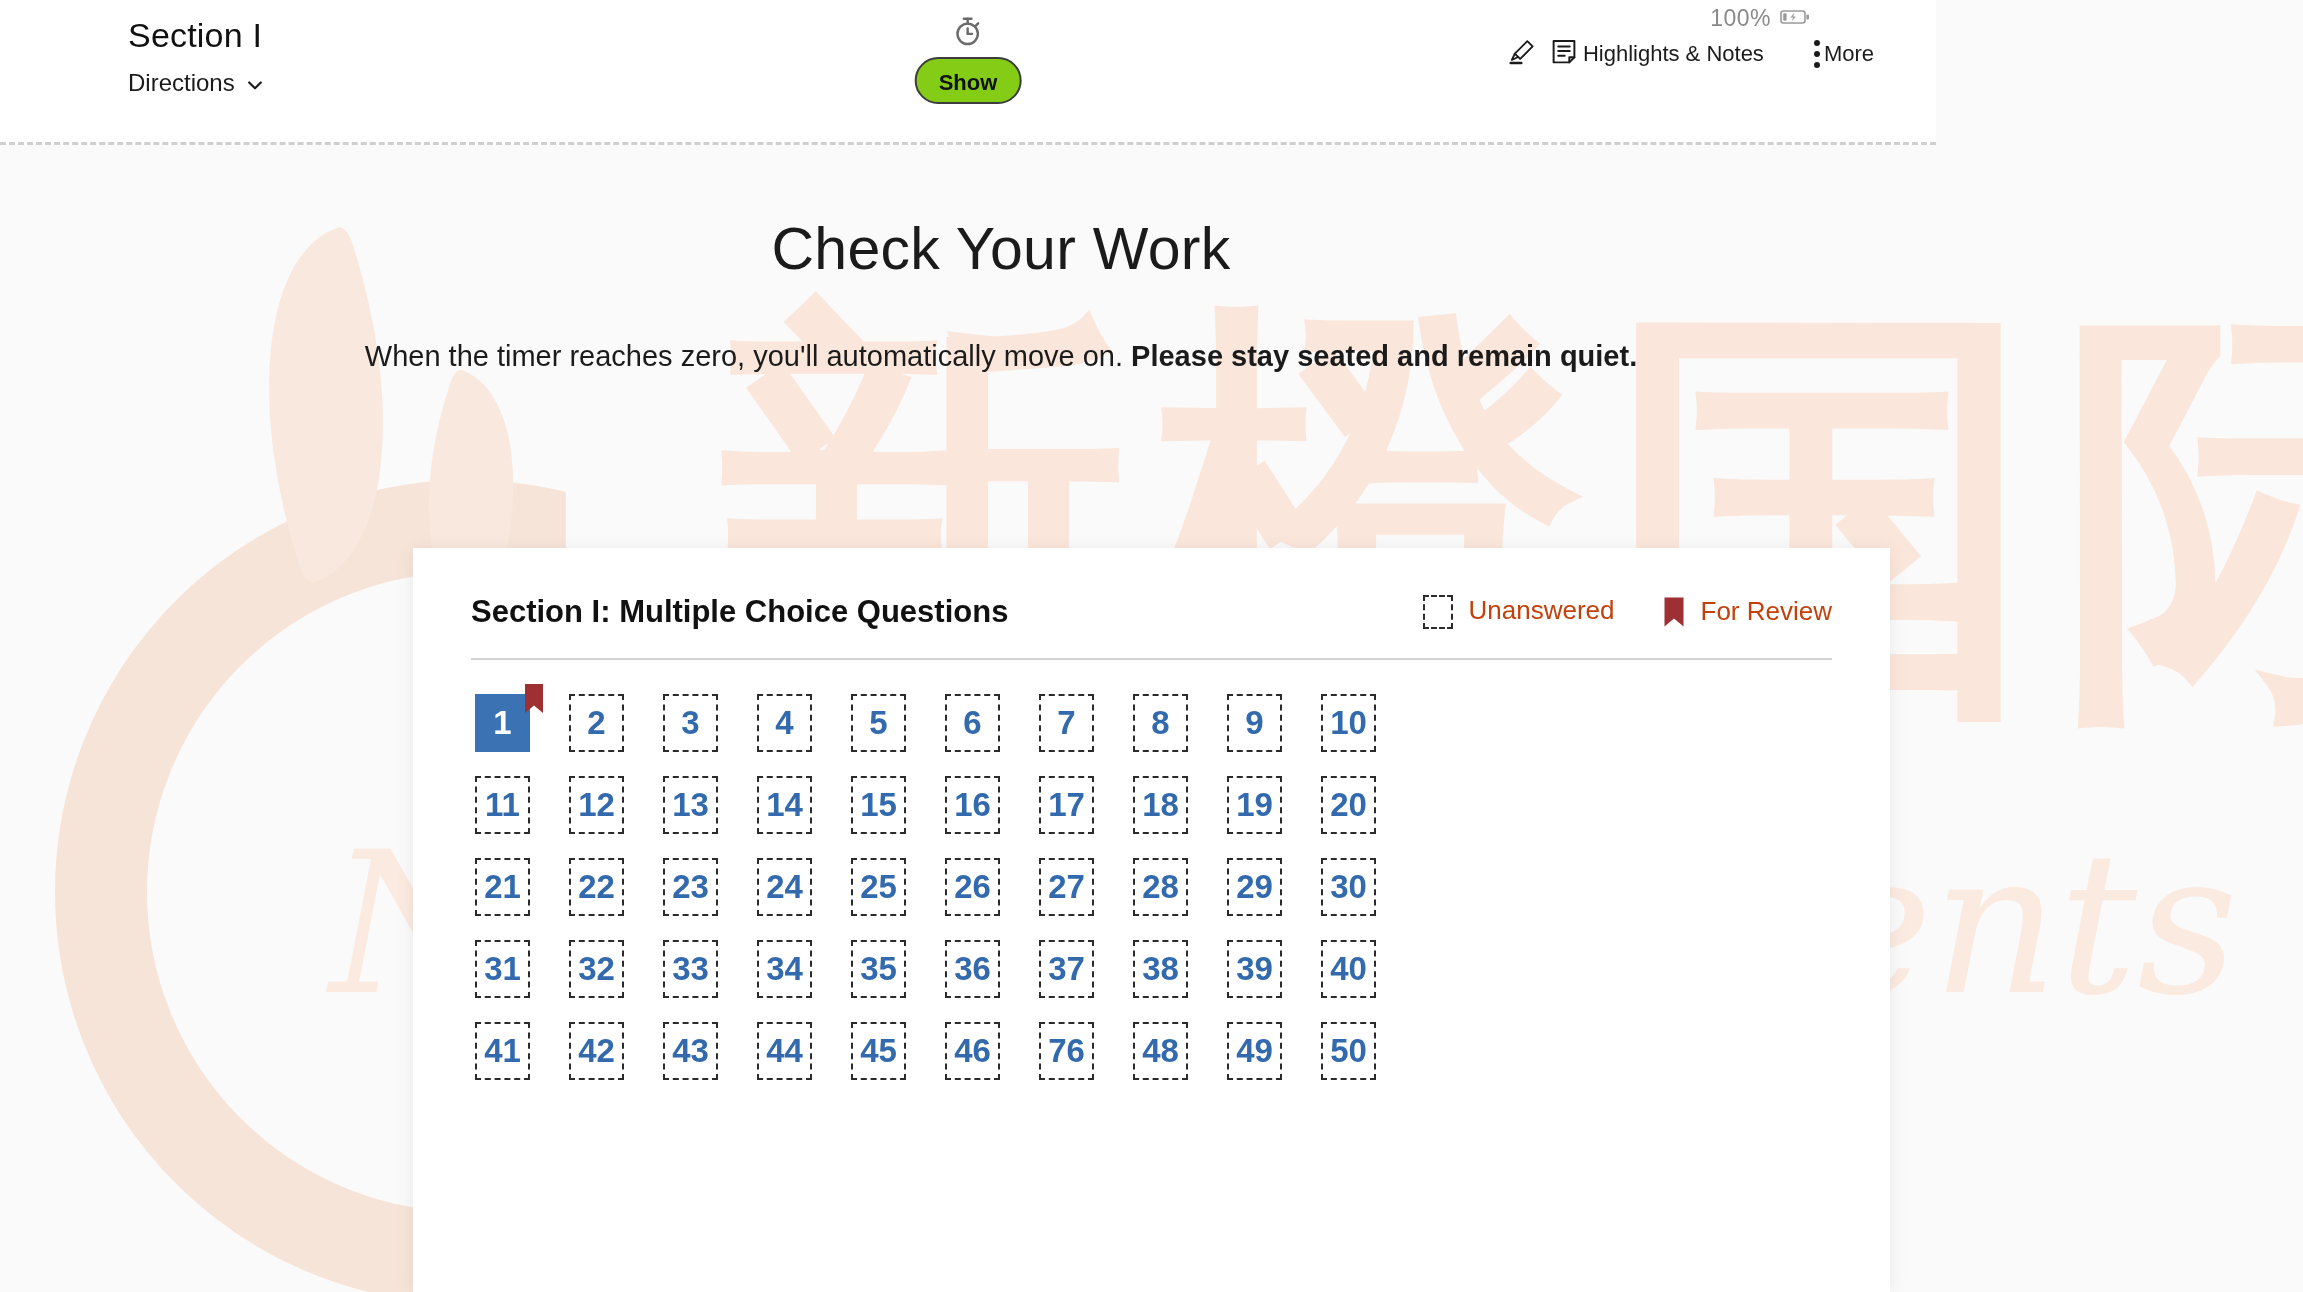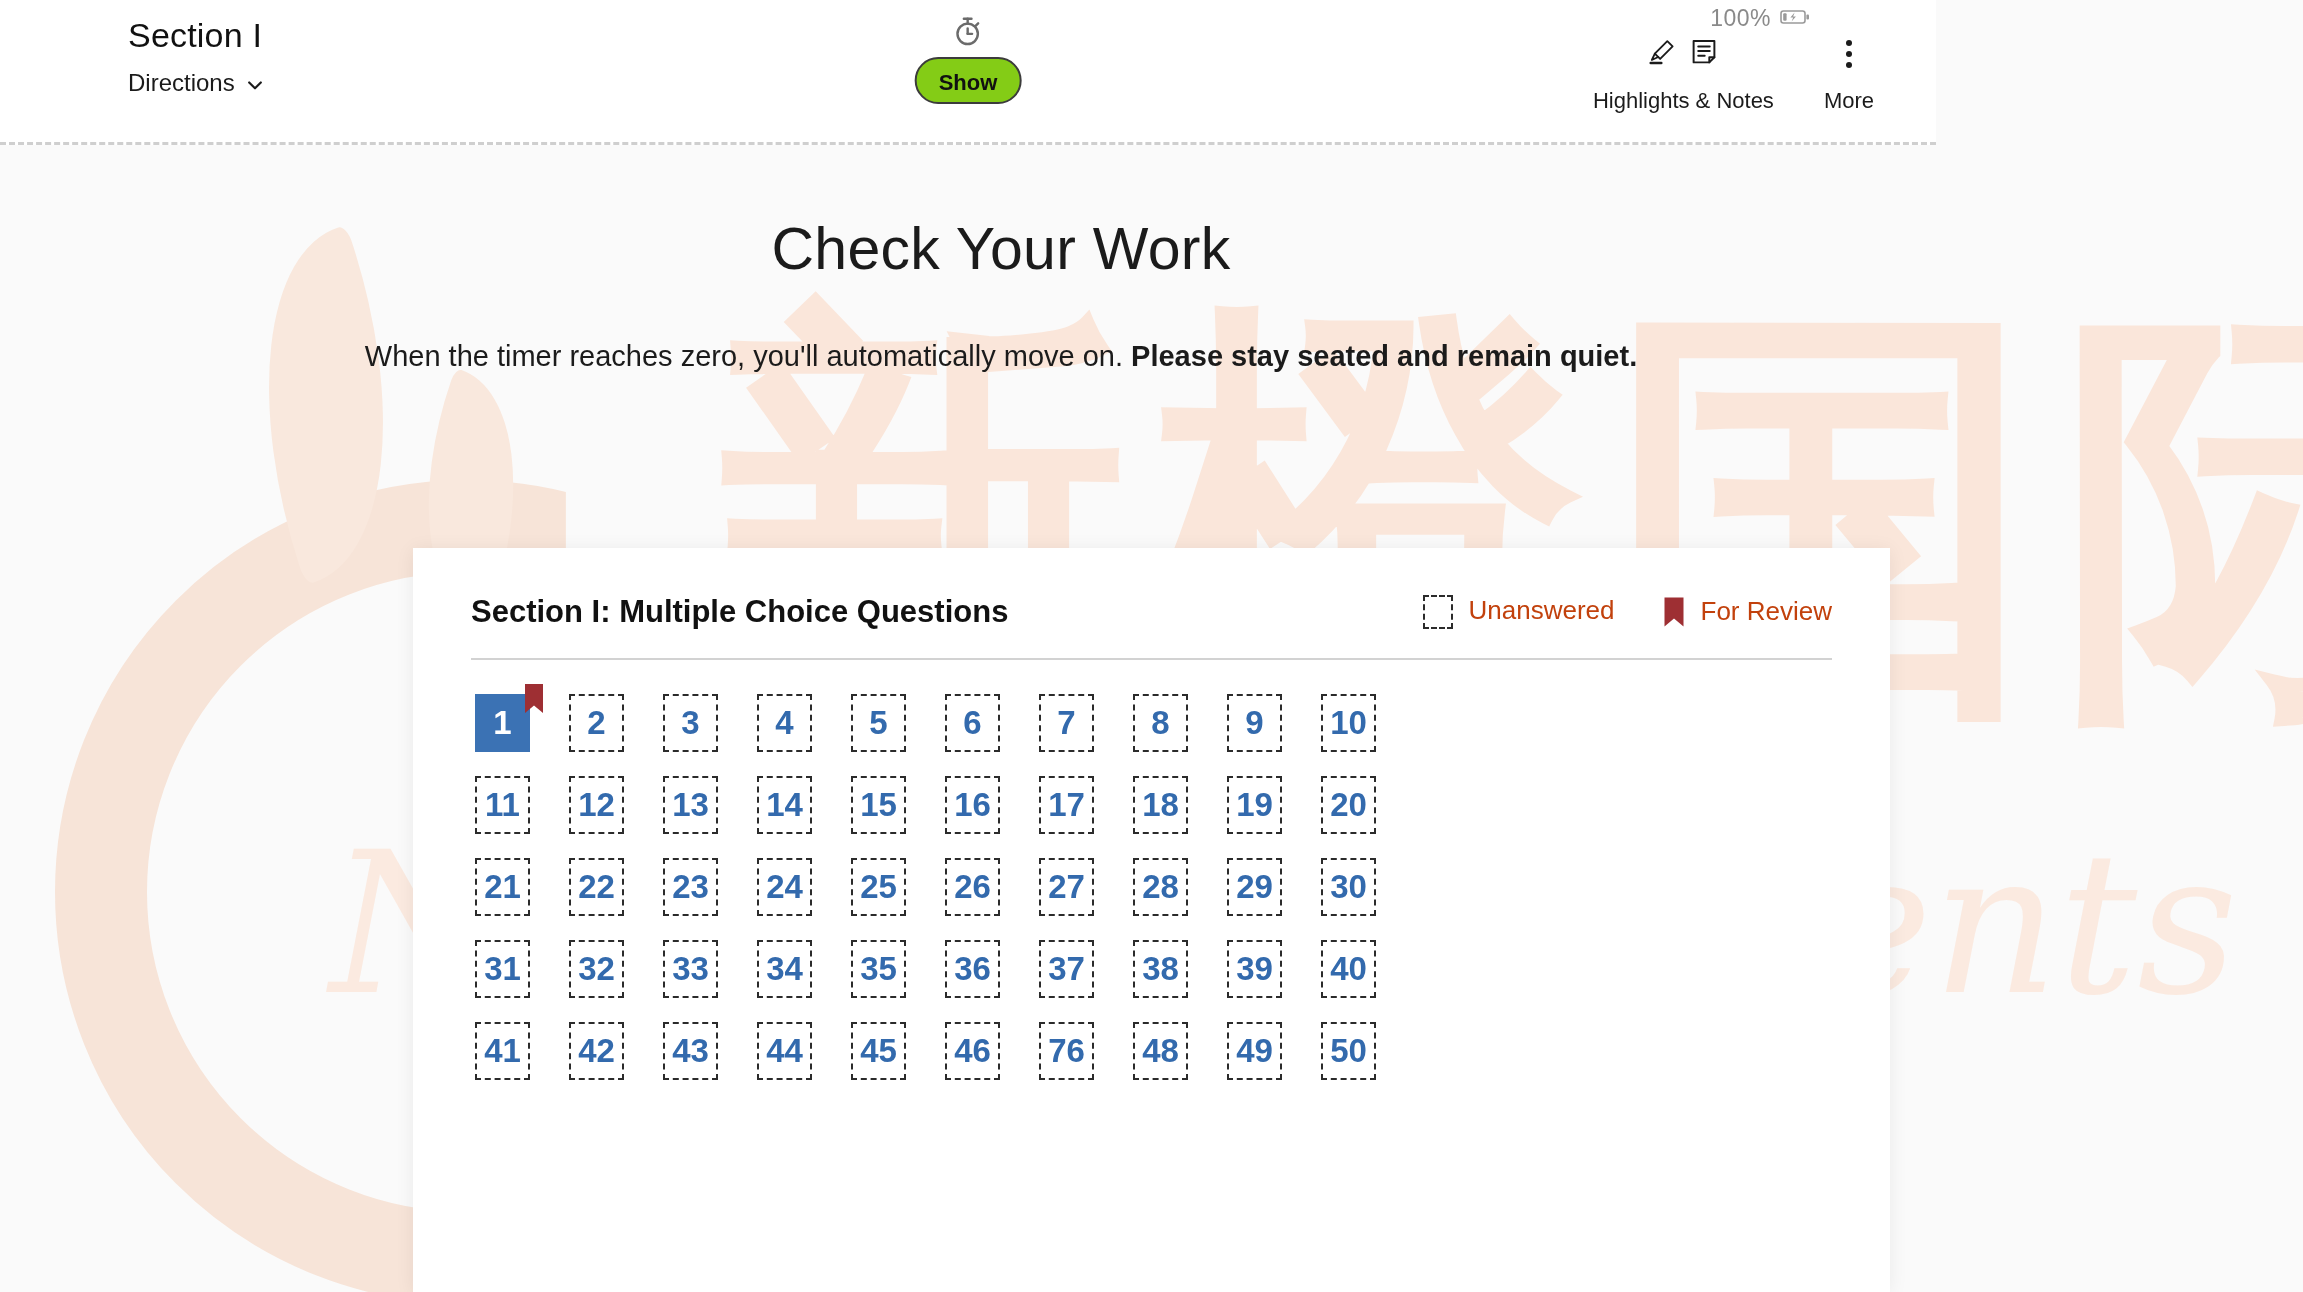--- a/index.html
+++ b/index.html
@@ -175,24 +175,24 @@
     color: #8a8a8a;
     letter-spacing: .5px;
   }
   .hdr-tools {
     display: flex;
     align-items: flex-start;
     gap: 50px;
   }
   .tool-item {
     display: flex;
-    flex-direction: column;
+    flex-direction: row;
     align-items: center;
     cursor: pointer;
-    gap: 17px;
+    gap: 4px;
   }
   .tool-icons {
     display: flex;
     align-items: center;
     gap: 12px;
     height: 34px;
   }
   .tool-label {
     font-size: 22px;
     color: #1b1b1b;

